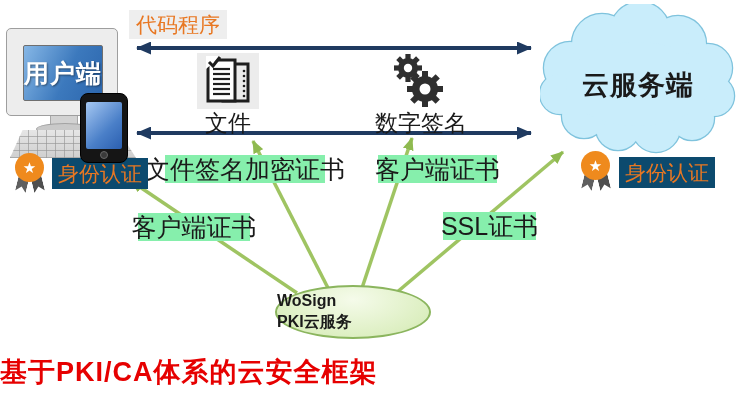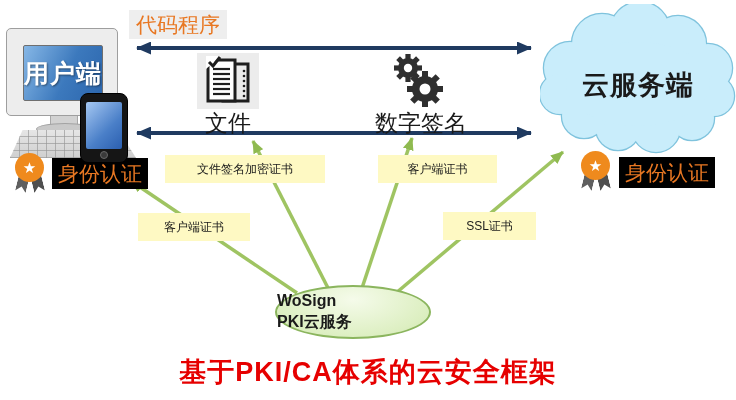--- a/index.html
+++ b/index.html
@@ -9,23 +9,23 @@
   }
   
   .connectors{position:absolute;left:0;top:0;z-index:1;}
   
   .flow-label{
     position:absolute;z-index:3;background:#eeeeee;color:#e87722;
     font-size:21px;line-height:1;padding:4px 7px;white-space:nowrap;
   }
   
   .cert-box{
-    position:absolute;z-index:2;background:#fef9c3;color:#1a1a1a;
+    position:absolute;z-index:2;background:#86efac;color:#1a1a1a;
     display:flex;align-items:center;justify-content:center;
-    font-size:12px;white-space:nowrap;
+    font-size:25px;white-space:nowrap;
   }
   
   .icon-tile{position:absolute;z-index:3;display:flex;align-items:center;justify-content:center;}
   .payload-label{position:absolute;z-index:3;color:#1a1a1a;font-size:23px;text-align:center;white-space:nowrap;}
   
   .monitor{position:absolute;left:6px;top:28px;width:112px;height:88px;z-index:3;
     background:#ededed;border:1px solid #9e9e9e;border-radius:5px;padding:16px;box-sizing:border-box;}
   .monitor-screen{width:100%;height:100%;border:1px solid #6f6f6f;border-radius:2px;
     background:linear-gradient(115deg,#86b7e6 0%,#3c79bd 55%,#2c66ad 100%);
     display:flex;align-items:center;justify-content:center;}
@@ -49,33 +49,33 @@
     border-radius:50%;background:#3a3a3a;border:1px solid #666;box-sizing:border-box;}
   
   .badge{position:absolute;z-index:4;width:44px;height:46px;}
   .badge .ribbon{position:absolute;width:11px;height:18px;background:#5f5f5f;
     clip-path:polygon(0 0,100% 0,100% 100%,50% 70%,0 100%);}
   .badge .ribbon.l{left:7px;top:22px;transform:rotate(14deg);}
   .badge .ribbon.r{left:22px;top:22px;transform:rotate(-14deg);background:#4f4f4f;}
   .badge .medal{position:absolute;left:5px;top:1px;width:29px;height:29px;border-radius:50%;
     background:#ef8a1d;display:flex;align-items:center;justify-content:center;
     color:#fff;font-size:15px;line-height:1;}
-  .auth-label{position:absolute;z-index:3;background:#000000;color:#e87722;
+  .auth-label{position:absolute;z-index:3;background:#0c4a6e;color:#e87722;
     font-size:21px;line-height:1;padding:5px 6px;white-space:nowrap;}
   
   .cloud-svg{position:absolute;left:540px;top:4px;z-index:3;}
   .cloud-text{font-weight:bold;font-size:27px;fill:#1a1a1a;letter-spacing:1px;}
   
   .hub{position:absolute;left:275px;top:285px;width:156px;height:54px;z-index:3;
     border:2px solid #8bb55e;border-radius:50%;box-sizing:border-box;
     background:radial-gradient(ellipse at 50% 25%,#f5fbea 0%,#ddefc2 70%,#cfe6ad 100%);
     display:flex;flex-direction:column;align-items:flex-start;justify-content:center;
     color:#1a1a1a;font-weight:bold;font-size:16px;line-height:1.3;}
   
-  .main-title{position:absolute;left:0;right:0;top:354px;z-index:3;text-align:center;
+  .main-title{position:absolute;left:0;right:0;top:354px;z-index:3;text-align:left;
     color:#e60000;font-weight:bold;font-size:27px;letter-spacing:1px;white-space:nowrap;}
 </style>
 </head>
 <body>
 
 <div class="stage">
 
   <svg class="connectors" width="736" height="400" viewBox="0 0 736 400">
     <defs>
       <marker id="navyArrow" markerUnits="userSpaceOnUse" markerWidth="15" markerHeight="13" refX="14" refY="6.5" orient="auto-start-reverse">

